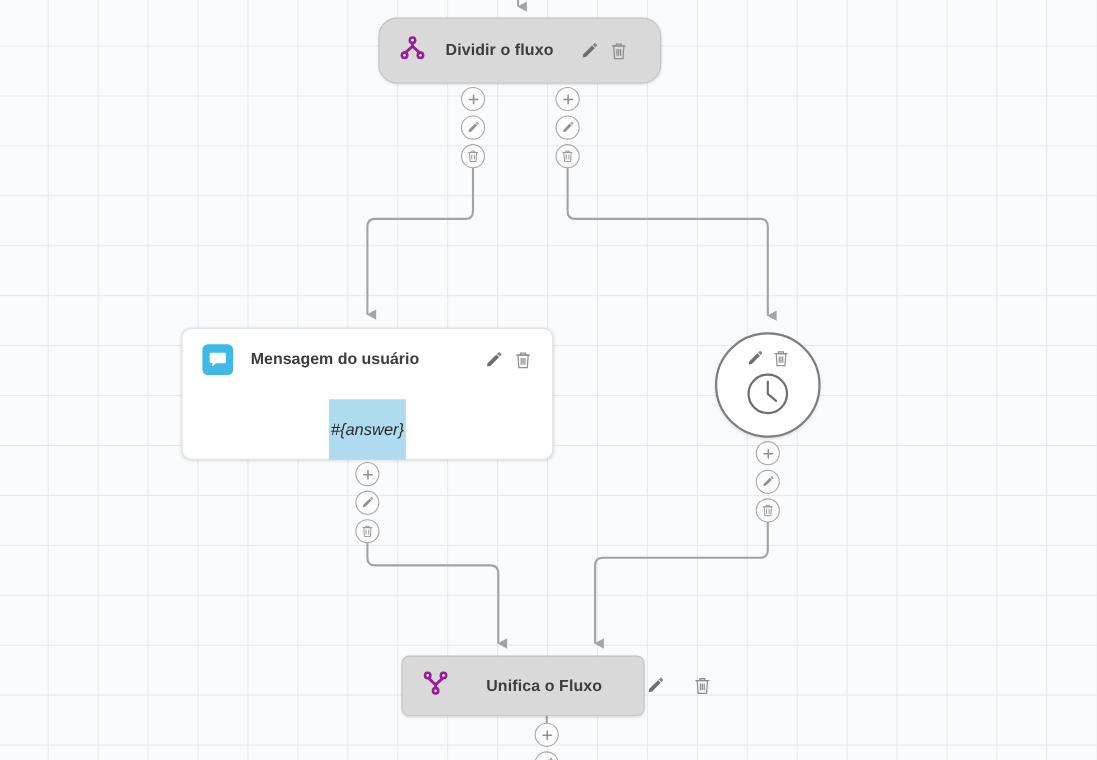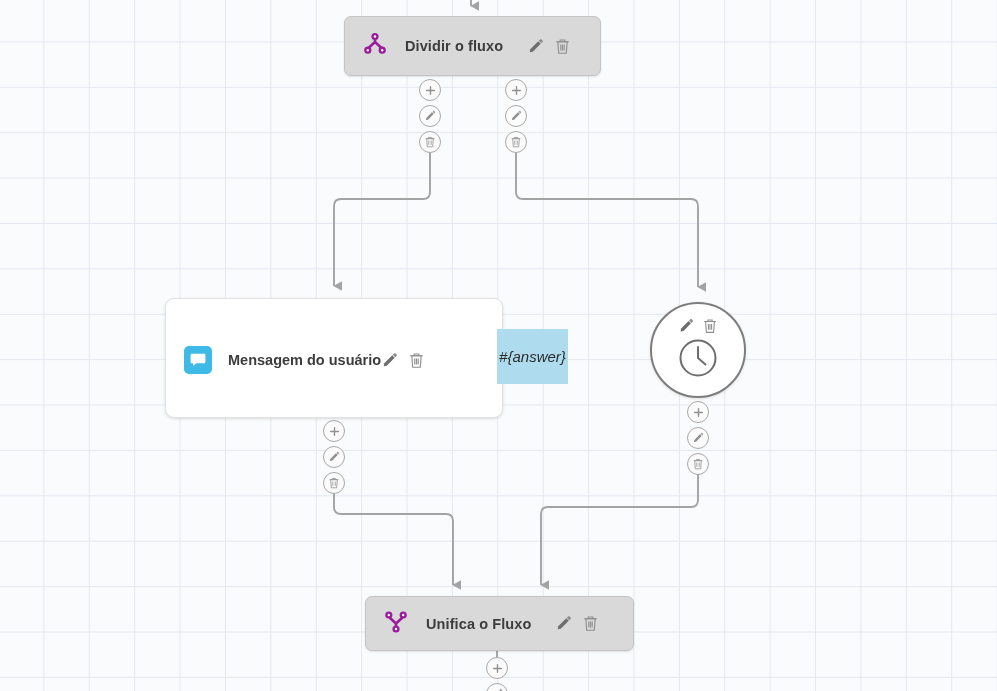--- a/index.html
+++ b/index.html
@@ -50,20 +50,21 @@
     white-space: nowrap;
   }
 
   
   .node-card {
     background: #ffffff;
     border: 1px solid #e2e2e2;
     border-radius: 9px;
     box-shadow: 0 1px 3px rgba(0,0,0,0.13);
     display: flex;
+    flex-direction: column;
   }
   .card-head {
     display: flex;
     align-items: center;
     padding: 14px 18px 10px 18px;
   }
   .card-head .node-title {
     font-size: 14.5px;
     font-weight: bold;
     color: #3d3d3d;
@@ -171,21 +172,21 @@
       <path d="M516,148 L516,192 Q516,199 523,199 L691,199 Q698,199 698,206 L698,287" marker-end="url(#arw)"></path>
 
       <path d="M334,490 L334,507 Q334,514 341,514 L446,514 Q453,514 453,521 L453,585" marker-end="url(#arw)"></path>
 
       <path d="M698,471 L698,500 Q698,507 691,507 L548,507 Q541,507 541,514 L541,585" marker-end="url(#arw)"></path>
 
       <path d="M497,648 L497,658"></path>
     </g>
   </svg>
 
-  <div class="node node-pill" style="left:344px; top:16px; width:257px; height:60px; padding:12px 16px;">
+  <div class="node node-pill" style="left:344px; top:16px; width:257px; height:60px; padding:12px 16px;border-radius:17px;">
     <span class="node-icon">
       <svg width="28" height="28" viewBox="0 0 28 28">
         <g stroke="#9c1a9c" stroke-width="2.6" fill="none">
           <path d="M14,9 L14,12 M14,12 L7.5,18 M14,12 L20.5,18"></path>
         </g>
         <g fill="#9c1a9c">
           <circle cx="14" cy="6.5" r="3.6"></circle>
           <circle cx="6.8" cy="20.2" r="3.6"></circle>
           <circle cx="21.2" cy="20.2" r="3.6"></circle>
         </g>
@@ -272,21 +273,21 @@
       </span>
     </div>
     <span class="node-icon">
       <svg width="44" height="44" viewBox="0 0 44 44">
         <circle cx="22" cy="22" r="17.5" fill="none" stroke="#6e6e6e" stroke-width="2"></circle>
         <path d="M22,11 L22,22 L29.5,28.5" fill="none" stroke="#6e6e6e" stroke-width="2" stroke-linecap="round" stroke-linejoin="round"></path>
       </svg>
     </span>
   </div>
 
-  <div class="node node-pill" style="left:365px; top:596px; width:269px; height:55px; padding:0 16px;">
+  <div class="node node-pill" style="left:365px; top:596px; width:221px; height:55px; padding:0 16px;gap:16px;">
     <span class="node-icon">
       <svg width="28" height="28" viewBox="0 0 28 28">
         <g stroke="#9c1a9c" stroke-width="2.6" fill="none">
           <path d="M7.5,9.5 L14,15.5 M20.5,9.5 L14,15.5 M14,15.5 L14,18.5"></path>
         </g>
         <g fill="#9c1a9c">
           <circle cx="6.8" cy="7.0" r="3.6"></circle>
           <circle cx="21.2" cy="7.0" r="3.6"></circle>
           <circle cx="14" cy="21.0" r="3.6"></circle>
         </g>

